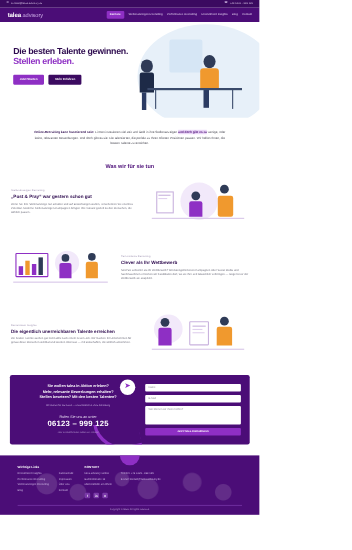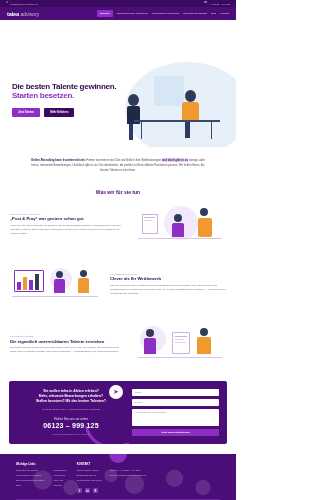--- a/index.html
+++ b/index.html
@@ -32,21 +32,21 @@
   .brand-b { font-size: 5.2px; font-weight: 300; color: #c9a8e4; letter-spacing: -.1px; }
   .nav-items { display: flex; align-items: center; gap: 4px; }
   .nav-item { font-size: 2.5px; color: #e3d2f0; white-space: nowrap; letter-spacing: .05px; }
   .nav-item.active {
     background: #8e2fc4; color: #fff; padding: 1.6px 3px;
     border-radius: 1px; font-weight: bold;
   }
 
   
   .hero {
-    position: relative; height: 87px; background: #ffffff; overflow: hidden; margin-top: 40px;
+    position: relative; height: 87px; background: #ffffff; overflow: hidden;
   }
   .hero-blob {
     position: absolute; right: -14px; top: 2px;
     width: 125px; height: 95px; border-radius: 50%;
     background: #e7f0f9;
   }
   .hero-blob2 {
     position: absolute; right: 52px; top: 16px;
     width: 30px; height: 30px; border-radius: 2px;
     background: #d6e6f5;
@@ -215,21 +215,21 @@
 
     <div class="person" style="left:182px; top:30px;">
       <div class="head" style="width:11px;height:12px;background:#2f3b57;margin-left:3px;"></div>
       <div style="width:17px;height:19px;background:#f0992e;border-radius:3px 3px 0 0;"></div>
       <div style="width:5px;height:17px;background:#2b3b63;margin-left:3px;"></div>
     </div>
 
     <div class="hero-copy">
       <div class="hero-h1">
         <div>Die besten Talente gewinnen.</div>
-        <div class="lav">Starten besetzen.</div>
+        <div class="lav">Stellen erleben.</div>
       </div>
       <div class="hero-btns">
         <button class="btn-primary">Jetzt Starten</button>
         <button class="btn-outline">Mehr Erfahren</button>
       </div>
     </div>
   </div>
 
   <div class="intro">
     <p>

